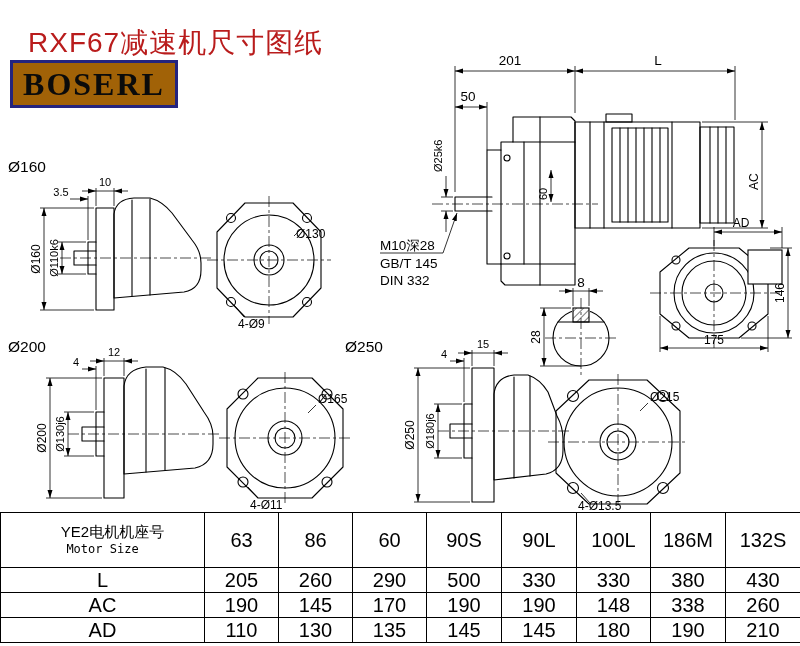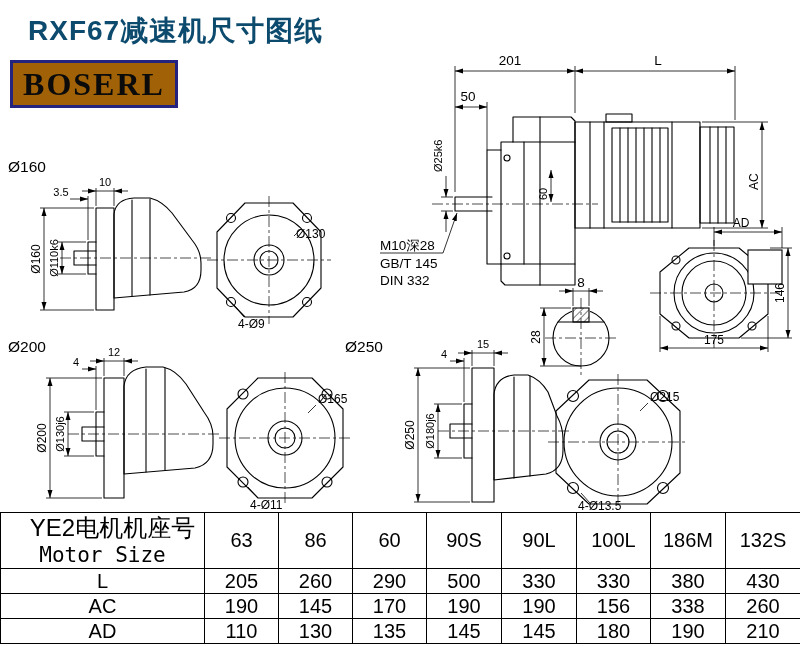--- a/index.html
+++ b/index.html
@@ -1,22 +1,22 @@
 <!DOCTYPE html>
 <html><head>
 <meta charset="utf-8">
 <style>
   html,body{margin:0;padding:0;}
   body{
     position:relative;width:800px;height:646px;background:#fff;overflow:hidden;
     font-family:"Liberation Sans",sans-serif;color:#000;
   }
   .page-title{
-    position:absolute;left:28px;top:12px;font-size:28px;font-weight:bold;
-    color:#0c4a6e;letter-spacing:1px;font-family:"Liberation Sans",sans-serif;
+    position:absolute;left:28px;top:24px;font-size:28px;font-weight:normal;
+    color:#b91c1c;letter-spacing:1px;font-family:"Liberation Sans",sans-serif;
   }
   .brand-logo{
     position:absolute;left:10px;top:60px;width:162px;height:42px;
     border:3px solid #24247e;display:flex;align-items:center;justify-content:center;
     font-family:"Liberation Serif",serif;font-weight:bold;font-size:32px;color:#0b0b0b;
     letter-spacing:2px;background:#a16207;
   }
   svg .s{stroke:#000;stroke-width:1.1;fill:none;stroke-linejoin:round;stroke-linecap:round;}
   svg .d{stroke:#000;stroke-width:0.8;fill:none;}
   svg .cl{stroke:#000;stroke-width:0.7;fill:none;stroke-dasharray:11 3 3 3;}
@@ -30,22 +30,22 @@
     position:absolute;left:0;top:512px;width:800px;border-collapse:collapse;
     table-layout:fixed;background:#fff;
   }
   .dim-table th,.dim-table td{
     border:1.5px solid #000;text-align:center;vertical-align:middle;
     font-size:20px;font-weight:400;padding:0;color:#000;
     font-family:"Liberation Sans",sans-serif;
   }
   .dim-table tr.hdr th,.dim-table tr.hdr td{height:54px;}
   .dim-table tr.row td{height:24px;}
-  .hdr-cn{font-size:24px;line-height:1.25;padding-left:20px;}
-  .hdr-en{font-family:"DejaVu Sans Mono",monospace;font-size:21px;line-height:1.2;}
+  .hdr-cn{font-size:15px;line-height:1.25;padding-left:20px;}
+  .hdr-en{font-family:"DejaVu Sans Mono",monospace;font-size:12px;line-height:1.2;}
 </style>
 </head>
 <body>
 
 
 
 <div class="page-title">RXF67减速机尺寸图纸</div>
 <div class="brand-logo">BOSERL</div>
 
 <svg width="800" height="512" viewBox="0 0 800 512">
@@ -370,21 +370,21 @@
     <td>380</td>
     <td>430</td>
   </tr>
   <tr class="row">
     <td>AC</td>
     <td>190</td>
     <td>145</td>
     <td>170</td>
     <td>190</td>
     <td>190</td>
-    <td>156</td>
+    <td>148</td>
     <td>338</td>
     <td>260</td>
   </tr>
   <tr class="row">
     <td>AD</td>
     <td>110</td>
     <td>130</td>
     <td>135</td>
     <td>145</td>
     <td>145</td>

